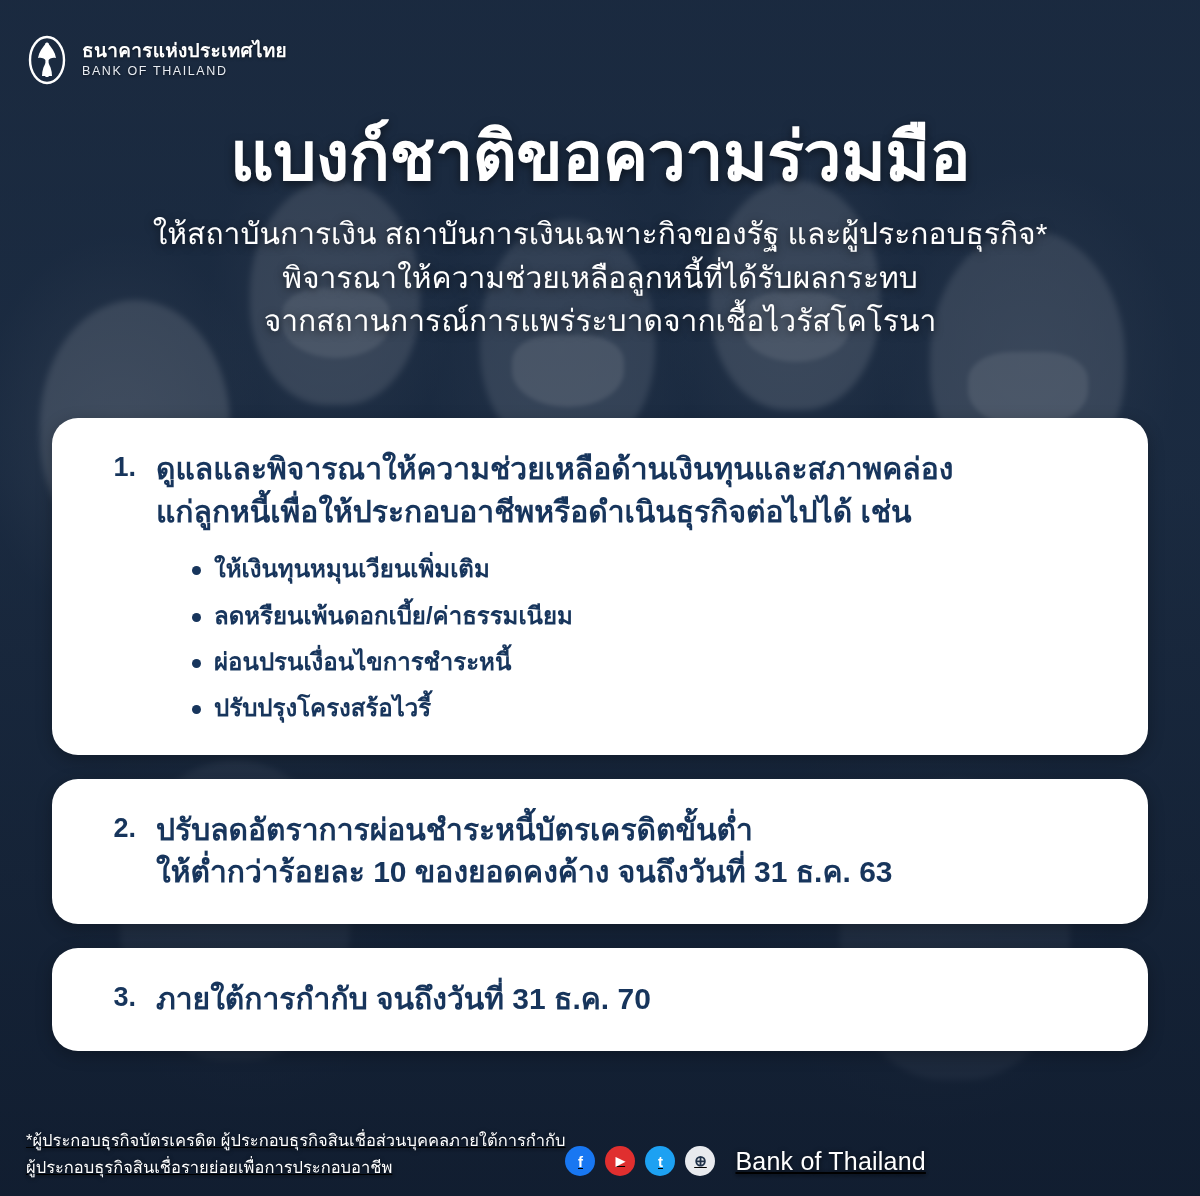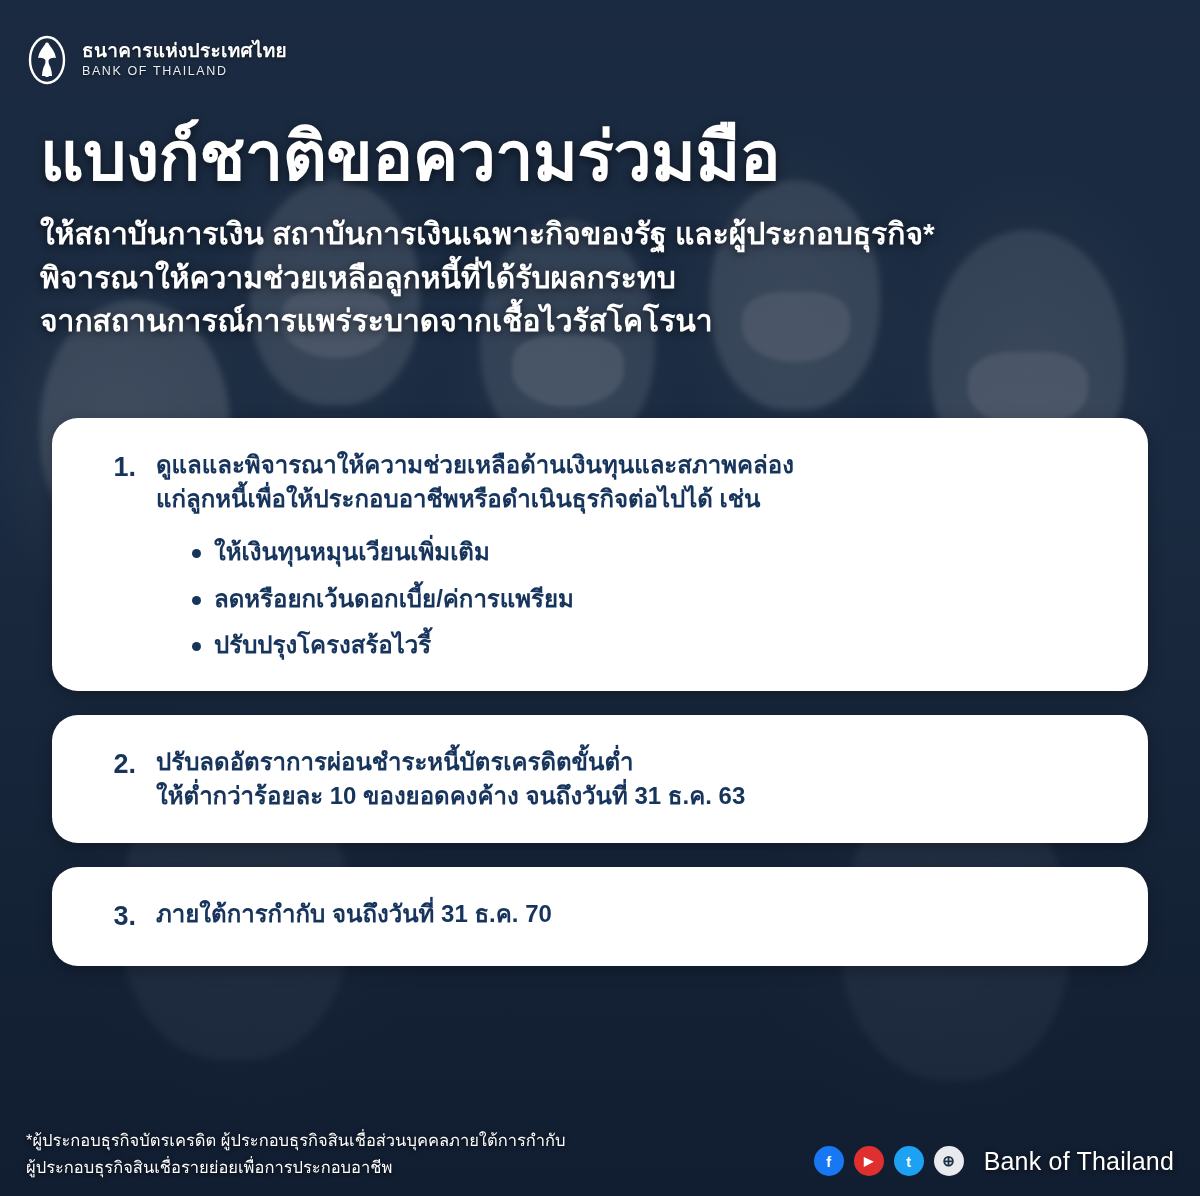--- a/index.html
+++ b/index.html
@@ -75,37 +75,37 @@
     letter-spacing: 1.6px;
     line-height: 1.2;
     margin-top: 2px;
     text-shadow: 0 1px 3px rgba(0,0,0,.6);
   }
   
   .headline-wrap {
     position: absolute;
     top: 118px;
     left: 0; right: 0;
-    text-align: left;
+    text-align: center;
     z-index: 5;
     padding: 0 40px;
   }
   .headline {
     color: #ffffff;
     font-size: 68px;
     font-weight: bold;
     line-height: 1.12;
     letter-spacing: -0.5px;
     text-shadow: 0 3px 10px rgba(0,0,0,.55);
   }
   .subhead {
     margin-top: 18px;
     color: #ffffff;
     font-size: 30px;
-    font-weight: bold;
+    font-weight: normal;
     line-height: 1.45;
     text-shadow: 0 2px 8px rgba(0,0,0,.6);
   }
   
   .cards {
     position: absolute;
     top: 418px;
     left: 52px;
     right: 52px;
     z-index: 5;
@@ -127,21 +127,21 @@
     font-size: 27px;
     font-weight: bold;
     min-width: 52px;
     text-align: right;
     line-height: 1.42;
     padding-right: 4px;
   }
   .card-body { flex: 1; }
   .card-text {
     color: #17355c;
-    font-size: 24px;
+    font-size: 30px;
     font-weight: bold;
     line-height: 1.42;
   }
   .bullets {
     list-style: none;
     margin-top: 20px;
     padding-left: 36px;
   }
   .bullets li {
     position: relative;
@@ -159,26 +159,27 @@
     left: 0;
     top: 13px;
     width: 9px; height: 9px;
     border-radius: 50%;
     background: #17355c;
   }
   
   .footer {
     position: absolute;
     left: 26px;
-    right: 26px;
+    right: 18px;
     bottom: 16px;
     display: flex;
     align-items: flex-end;
-    justify-content: space-between;
+    justify-content: flex-start;
     z-index: 5;
+    text-decoration: underline;
   }
   .footnote {
     color: #ffffff;
     font-size: 16.5px;
     line-height: 1.6;
     text-shadow: 0 1px 4px rgba(0,0,0,.7);
   }
   .social {
     display: flex;
     align-items: center;
@@ -256,21 +257,22 @@
   <div class="cards">
 
     <div class="card">
       <div class="card-row">
         <div class="card-num">1.</div>
         <div class="card-body">
           <div class="card-text">ดูแลและพิจารณาให้ความช่วยเหลือด้านเงินทุนและสภาพคล่อง</div>
           <div class="card-text">แก่ลูกหนี้เพื่อให้ประกอบอาชีพหรือดำเนินธุรกิจต่อไปได้ เช่น</div>
           <ul class="bullets">
             <li>ให้เงินทุนหมุนเวียนเพิ่มเติม</li>
-            <li>ลดหรือยกเว้นดอกเบี้ย/ค่การแพรียม</li>
+            <li>ลดหรืยนเพ้นดอกเบี้ย/ค่าธรรมเนียม</li>
+            <li>ผ่อนปรนเงื่อนไขการชำระหนี้</li>
             <li>ปรับปรุงโครงสร้อไวรี้</li>
           </ul>
         </div>
       </div>
     </div>
 
     <div class="card">
       <div class="card-row">
         <div class="card-num">2.</div>
         <div class="card-body">

